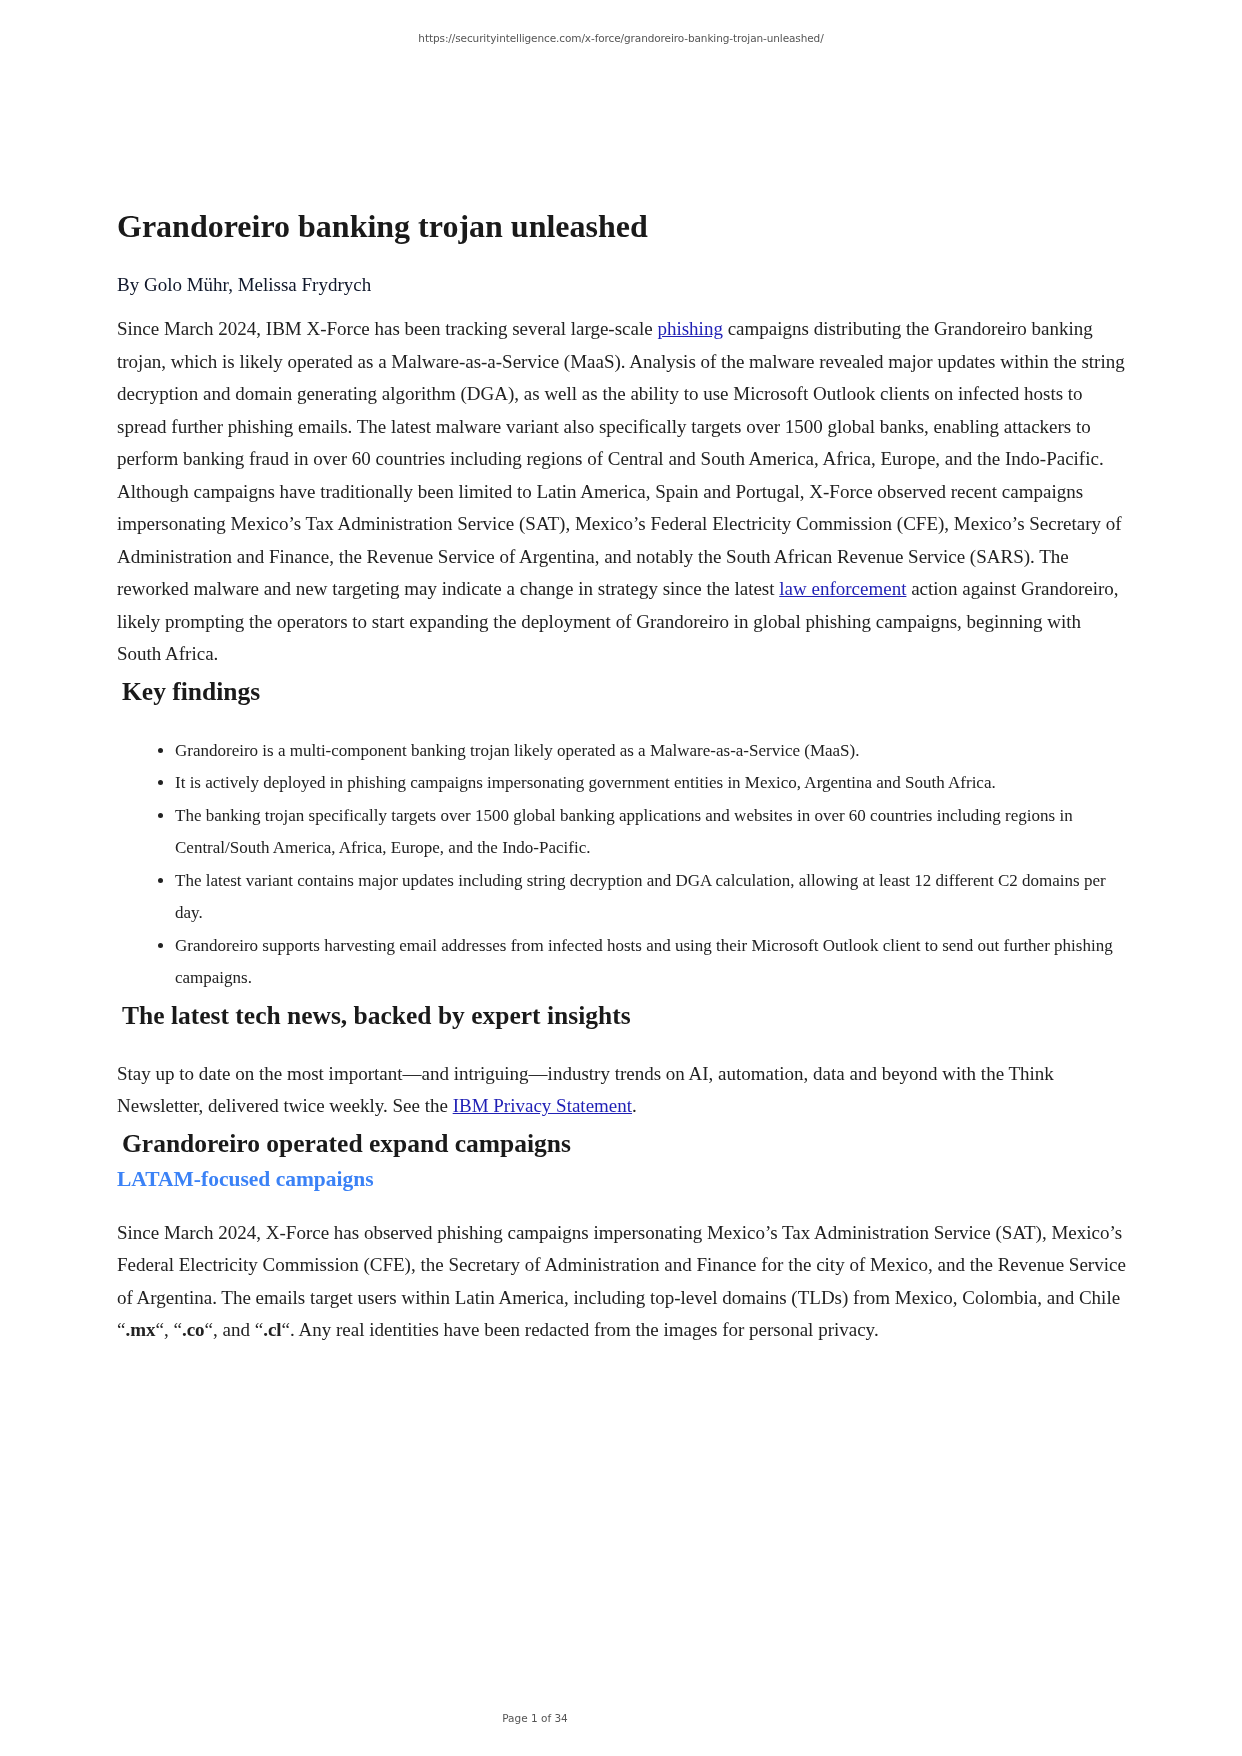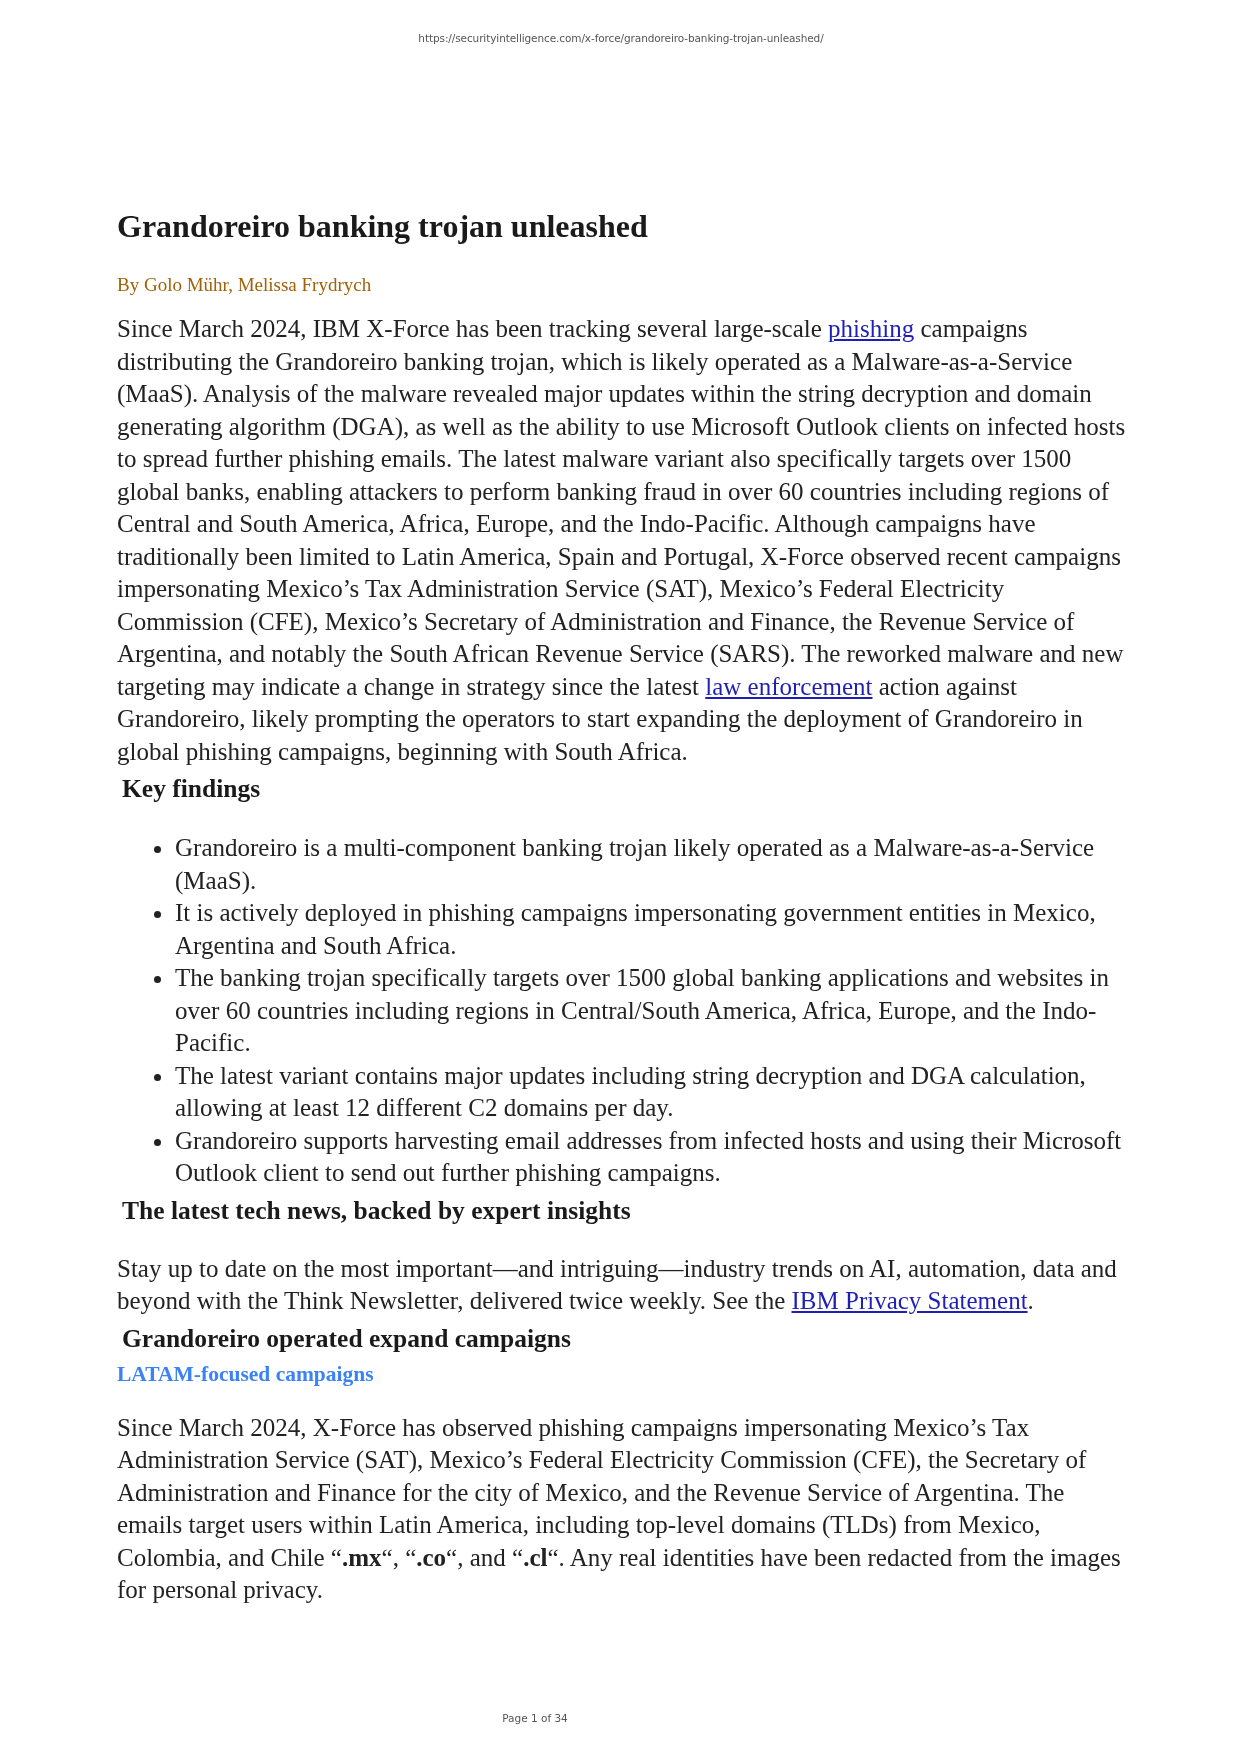--- a/index.html
+++ b/index.html
@@ -46,31 +46,31 @@
       margin: 0;
       font-size: 32px;
       font-weight: bold;
       line-height: 40px;
       color: #1a1a1a;
     }
     .byline {
       margin-top: 27px;
       font-size: 19px;
       line-height: 24px;
-      color: #a16207;
+      color: #0f172a;
     }
     .pubmeta {
       margin-top: 20px;
       font-size: 17px;
       line-height: 22px;
       color: #777777;
     }
     p.body-text {
       margin: 0;
-      font-size: 25px;
+      font-size: 19px;
       line-height: 32.5px;
       color: #222222;
     }
     .intro {
       margin-top: 16px !important;
     }
     a.inline-link {
       color: #1a0dab;
       color: #1f1fb5;
       text-decoration: underline;
@@ -86,21 +86,21 @@
       margin: 0;
       font-size: 21.5px;
       font-weight: bold;
       line-height: 28px;
       color: #3b82f6;
     }
     .h-key { margin-top: 26px; }
     ul.findings {
       margin: 27px 0 0 0;
       padding: 0 0 0 58px;
-      font-size: 25px;
+      font-size: 17px;
       line-height: 32.5px;
     }
     ul.findings li {
       margin: 0;
       padding-left: 0;
     }
     .h-news { margin-top: 29px; }
     .news-p { margin-top: 26px !important; }
     .h-ops { margin-top: 30px; }
     .h-latam { margin-top: 27px; }

